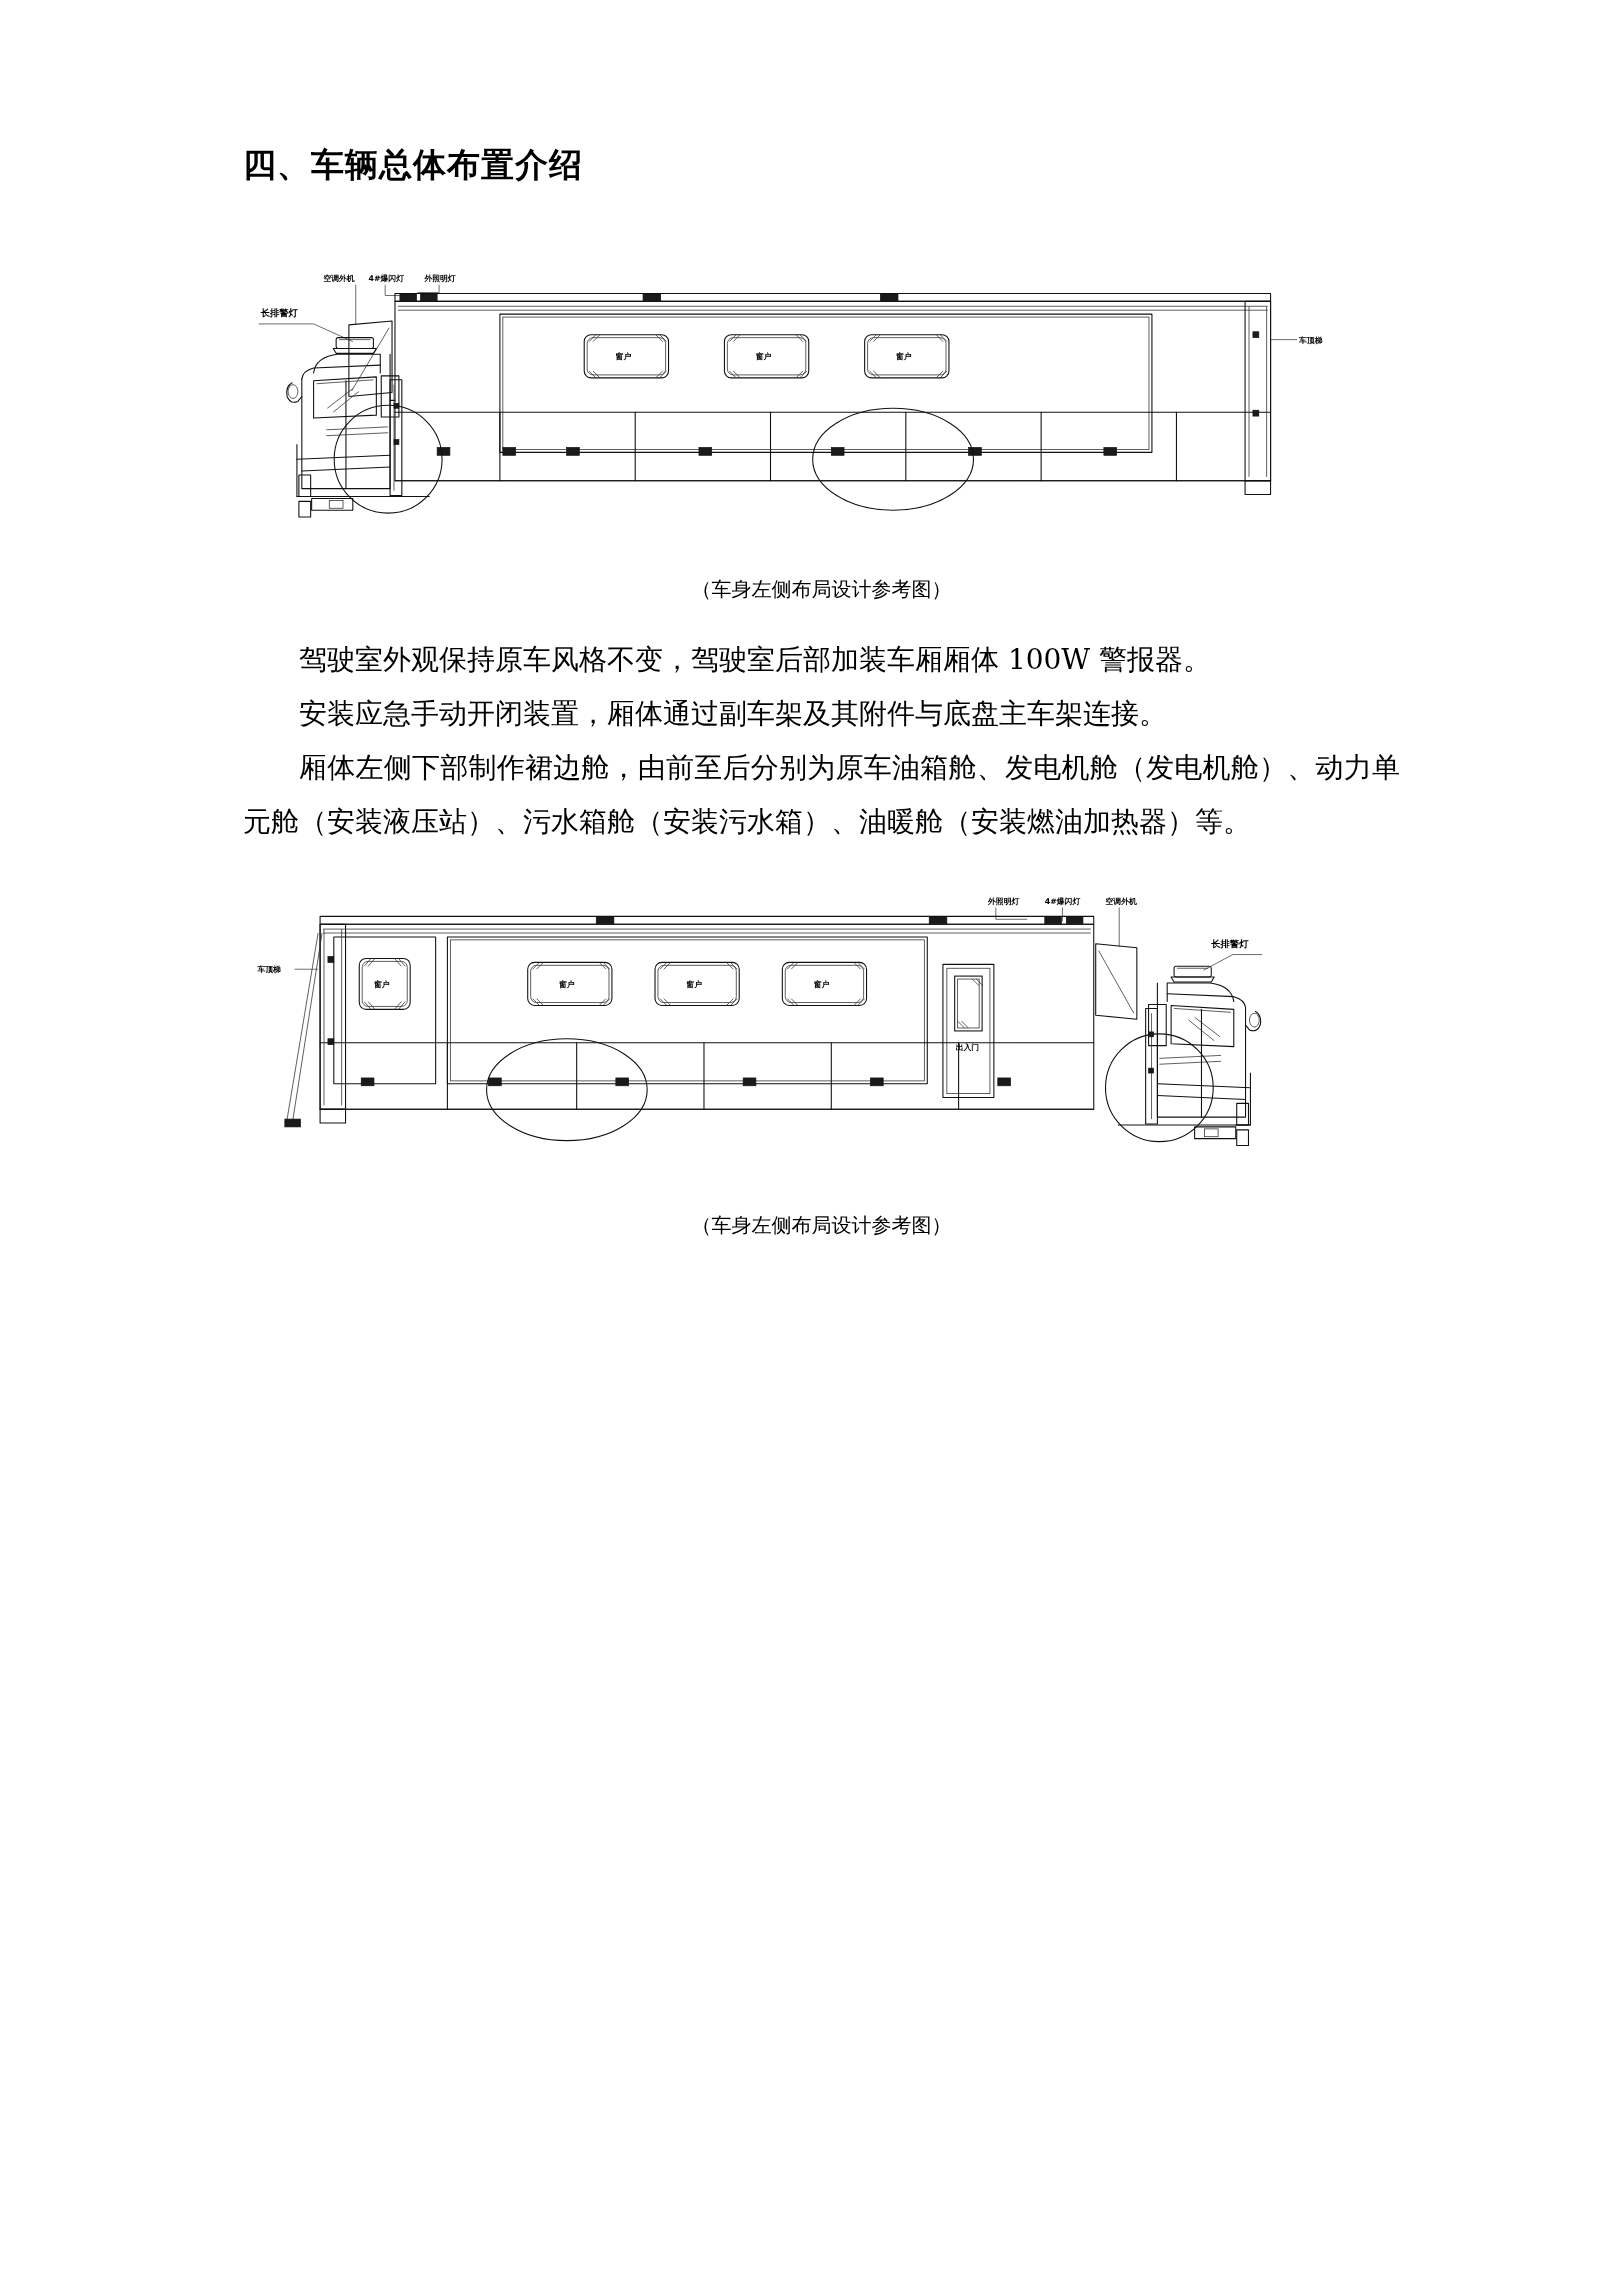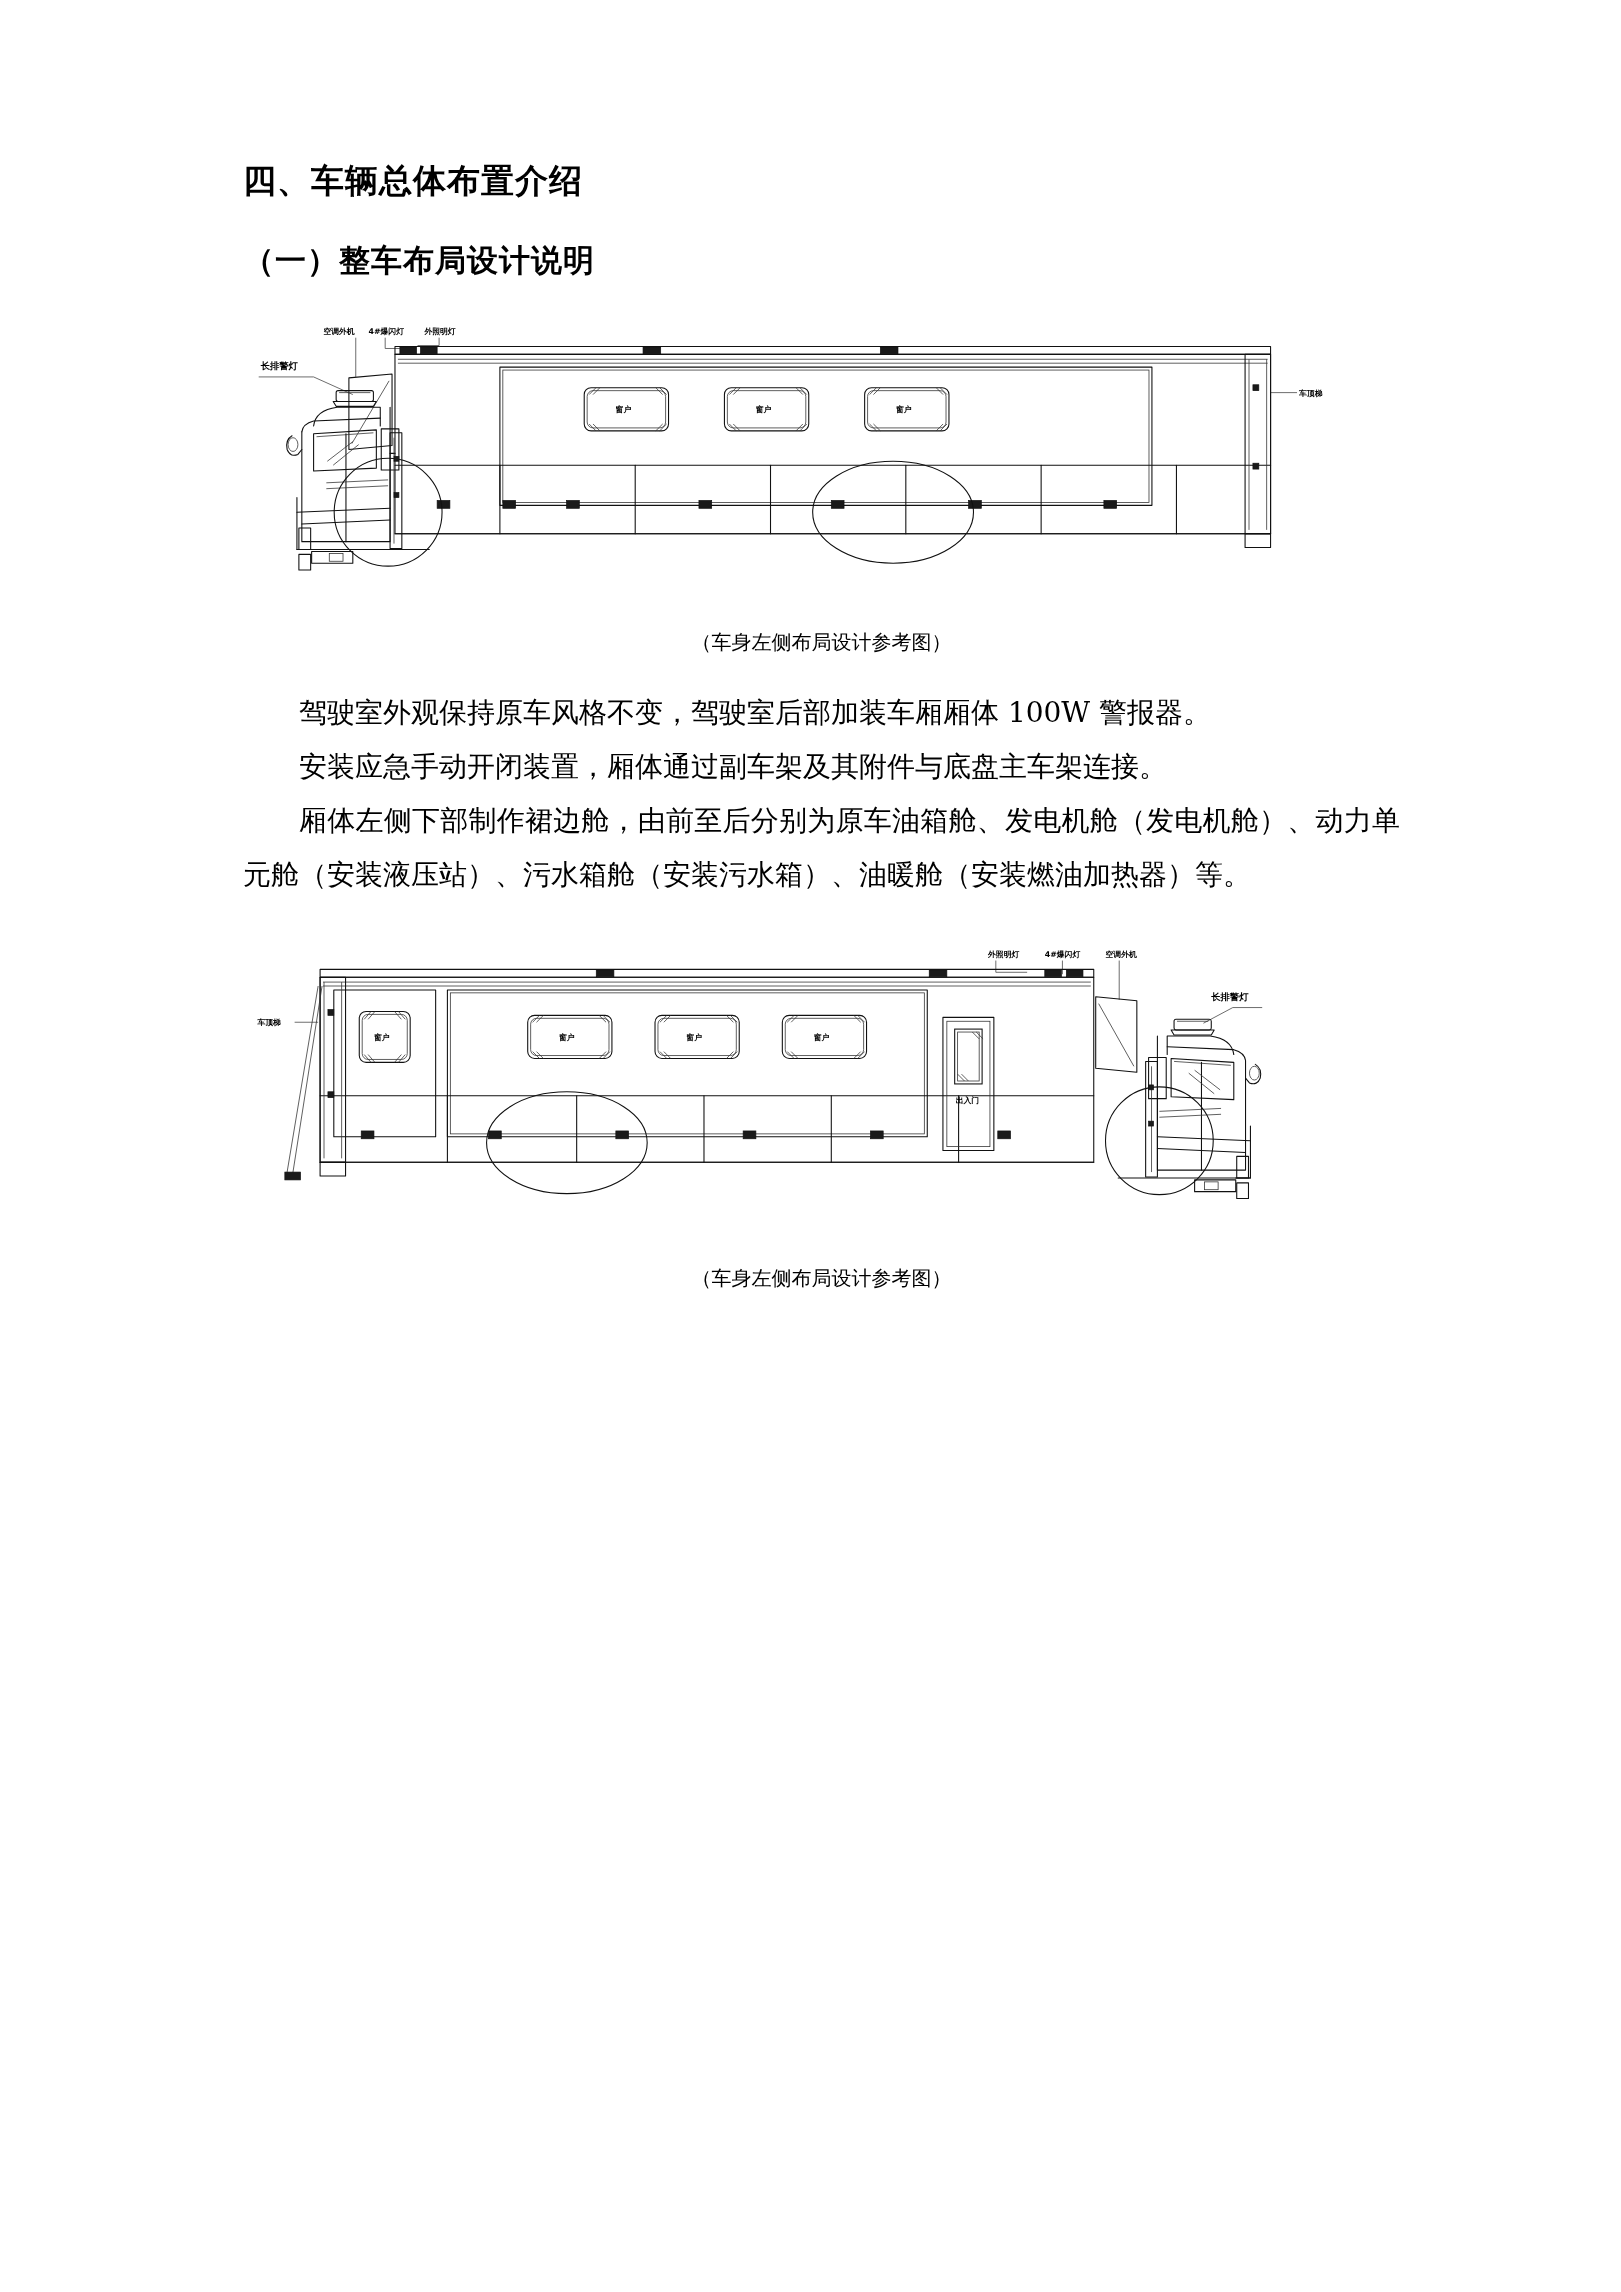--- a/index.html
+++ b/index.html
@@ -16,21 +16,21 @@
     width: 1621px;
     height: 2293px;
     background: #ffffff;
     margin: 0 auto;
     overflow: hidden;
     box-sizing: border-box;
   }
   .content {
     position: absolute;
     left: 243px;
-    top: 16px;
+    top: 0;
     width: 1157px;
   }
 
   h1.doc-h1 {
     font-size: 33px;
     font-weight: bold;
     letter-spacing: 1px;
     margin: 0;
     padding: 0;
     line-height: 1.2;
@@ -115,21 +115,20 @@
 
 <div class="page">
 
   <div class="content">
 
     <div style="height:145px;"></div>
     <h1 class="doc-h1">四、车辆总体布置介绍</h1>
 
     <div style="height:41px;"></div>
 
-    <h2 class="doc-h2">（一）整车布局设计说明</h2>
 
     <div style="height:37px;"></div>
 
     <div class="figure-wrap">
       <svg width="1157" height="265" viewBox="0 0 1180 270" xmlns="http://www.w3.org/2000/svg">
 
         <g>
           <text class="cad-label-sm" x="82" y="18">空调外机</text>
           <path class="leader" d="M115 22 L115 62"></path>
 

